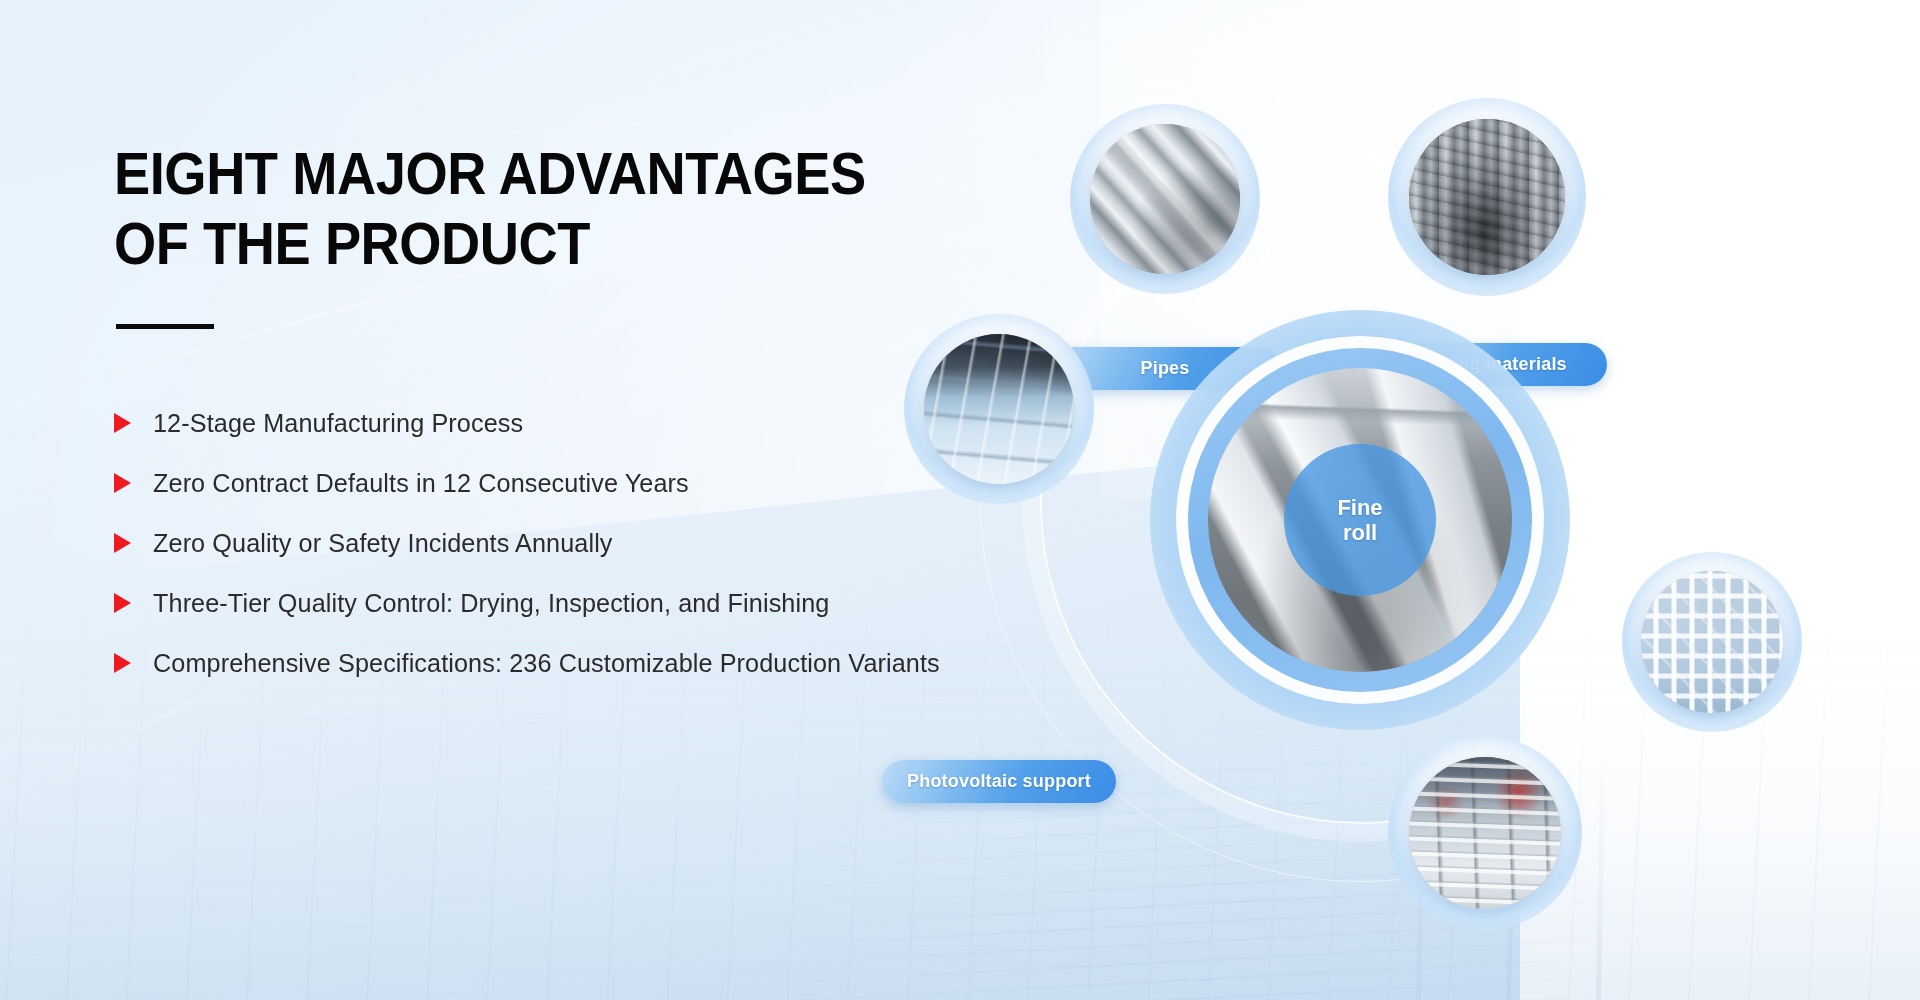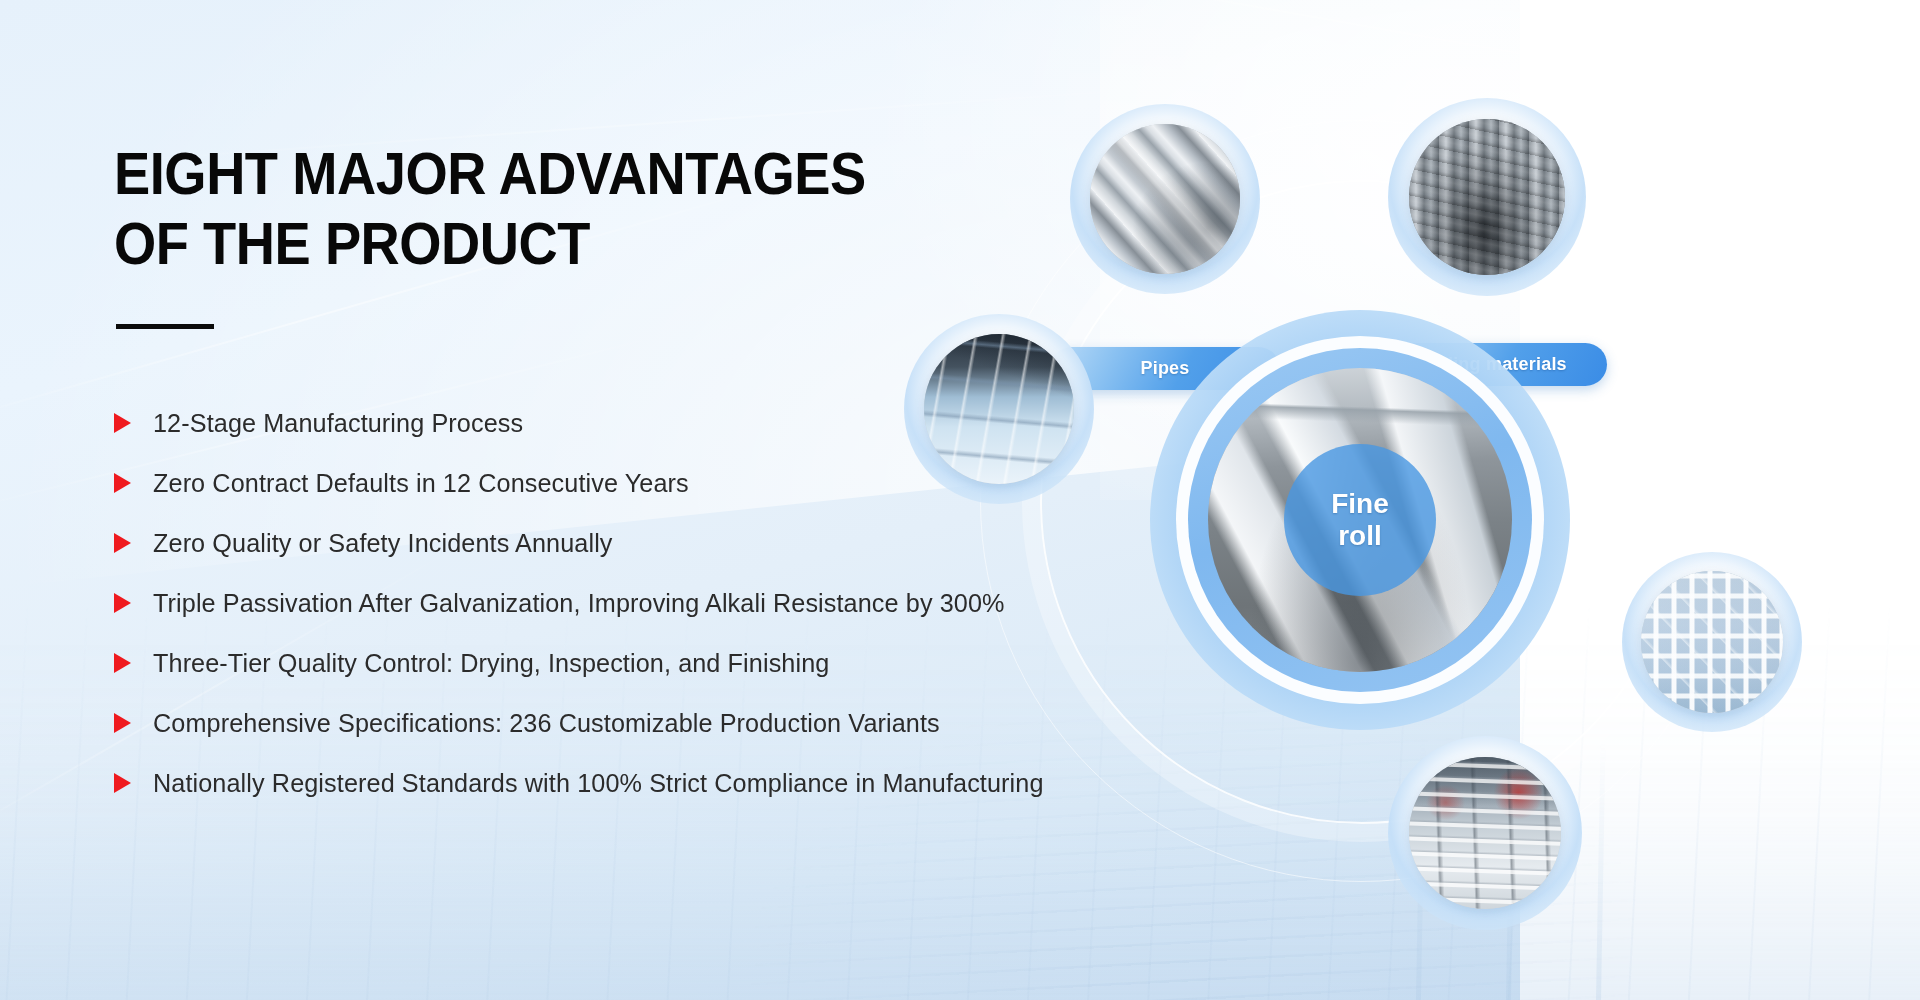--- a/index.html
+++ b/index.html
@@ -355,21 +355,21 @@
     position: absolute;
     left: 134px; top: 134px;
     width: 152px; height: 152px;
     border-radius: 50%;
     background: rgba(72,151,226,0.80);
     display: flex;
     flex-direction: column;
     align-items: center;
     justify-content: center;
     color: #ffffff;
-    font-size: 28px;
+    font-size: 22px;
     font-weight: 700;
     line-height: 1.14;
     text-align: center;
     text-shadow: 0 1px 2px rgba(15,60,110,0.3);
   }
 </style>
 </head>
 <body>
 
 <div id="stage">
@@ -402,34 +402,26 @@
       <li class="adv-item">
         <span class="adv-marker"></span>
         <span class="adv-text">Zero Contract Defaults in 12 Consecutive Years</span>
       </li>
       <li class="adv-item">
         <span class="adv-marker"></span>
         <span class="adv-text">Zero Quality or Safety Incidents Annually</span>
       </li>
       <li class="adv-item">
         <span class="adv-marker"></span>
-        <span class="adv-text">Triple Passivation After Galvanization, Improving Alkali Resistance by 300%</span>
-      </li>
-      <li class="adv-item">
-        <span class="adv-marker"></span>
         <span class="adv-text">Three-Tier Quality Control: Drying, Inspection, and Finishing</span>
       </li>
       <li class="adv-item">
         <span class="adv-marker"></span>
         <span class="adv-text">Comprehensive Specifications: 236 Customizable Production Variants</span>
       </li>
-      <li class="adv-item">
-        <span class="adv-marker"></span>
-        <span class="adv-text">Nationally Registered Standards with 100% Strict Compliance in Manufacturing</span>
-      </li>
     </ul>
   </div>
 
   <div class="composition">
 
     <div class="badge" style="left:1070px; top:104px; width:190px; height:190px;">
       <div class="badge-ring" style="width:190px; height:190px;"></div>
       <div class="badge-photo" style="left:20px; top:20px; width:150px; height:150px;">
         <div class="ph ph-pipes"></div>
       </div>
@@ -445,20 +437,23 @@
       </div>
       <div class="badge-label" style="left:-21px; top:245px; width:240px; height:43px;">
         <span>Building materials</span>
       </div>
     </div>
 
     <div class="badge" style="left:904px; top:314px; width:190px; height:190px;">
       <div class="badge-ring" style="width:190px; height:190px;"></div>
       <div class="badge-photo" style="left:20px; top:20px; width:150px; height:150px;">
         <div class="ph ph-pv"></div>
+      </div>
+      <div class="badge-label" style="left:-22px; top:446px; width:234px; height:43px;">
+        <span>Photovoltaic support</span>
       </div>
     </div>
 
 
     <div class="badge" style="left:1622px; top:552px; width:180px; height:180px;">
       <div class="badge-ring" style="width:180px; height:180px;"></div>
       <div class="badge-photo" style="left:19px; top:19px; width:142px; height:142px;">
         <div class="ph ph-struct"></div>
       </div>
 

